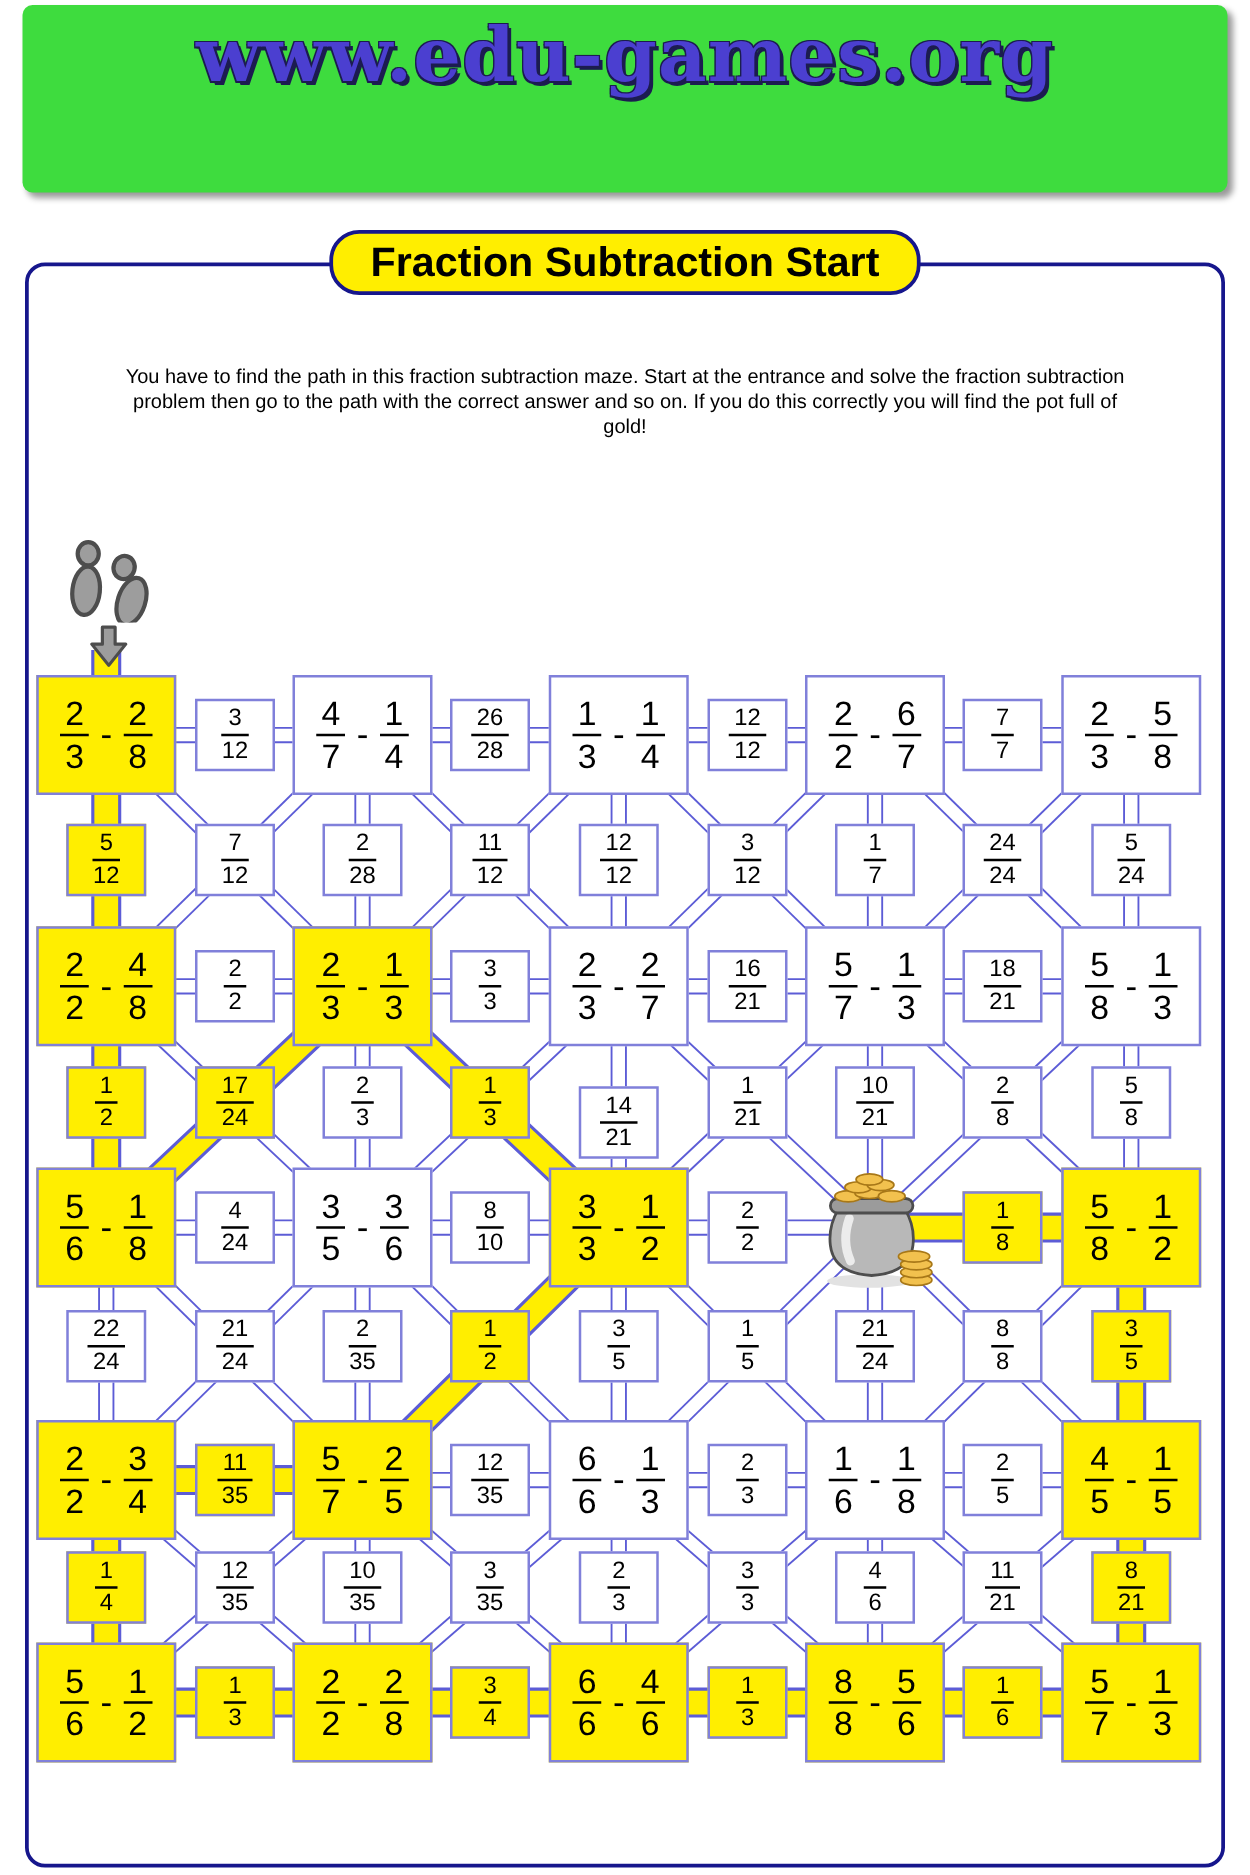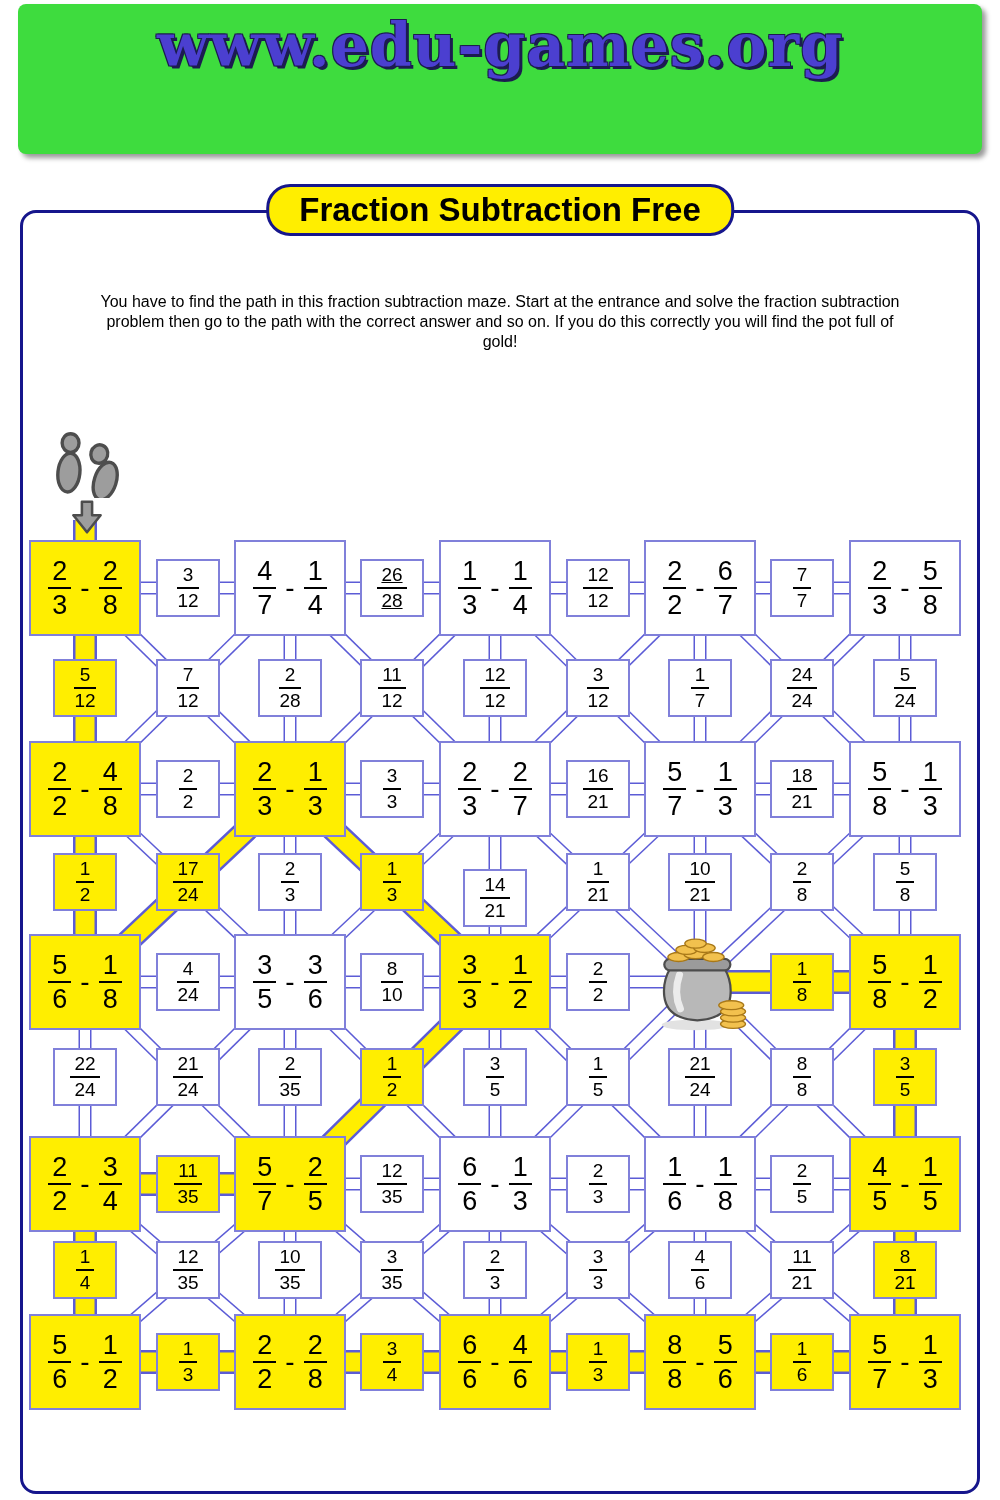--- a/index.html
+++ b/index.html
@@ -46,21 +46,21 @@
 </head>
 <body>
 
 <div id="page">
 
   <div class="banner">
     <div class="site">www.edu-games.org</div>
   </div>
 
   <div class="main-frame"></div>
-  <div class="title-pill">Fraction Subtraction Free</div>
+  <div class="title-pill">Fraction Subtraction Start</div>
   <div class="instructions">You have to find the path in this fraction subtraction maze. Start at the entrance and solve the fraction subtraction problem then go to the path with the correct answer and so on. If you do this correctly you will find the pot full of gold!</div>
 
   <div class="footprints">
     <svg width="76" height="66" viewBox="0 0 90 78">
       <g fill="#9d9d9d" stroke="#4d4d4d" stroke-width="4">
         <ellipse cx="22" cy="13" rx="10" ry="11"></ellipse>
         <ellipse cx="20" cy="48" rx="13" ry="23" transform="rotate(6 20 48)"></ellipse>
         <ellipse cx="56" cy="26" rx="10" ry="11" transform="rotate(16 56 26)"></ellipse>
         <ellipse cx="63" cy="58" rx="13" ry="23" transform="rotate(18 63 58)"></ellipse>
       </g>
@@ -476,21 +476,21 @@
           <span class="num">1</span>
           <span class="den">3</span>
         </span>
       </div>
       <div class="cell answer" style="left: 156px; top: 559px;">
         <span class="frac">
           <span class="num">3</span>
           <span class="den">12</span>
         </span>
       </div>
-      <div class="cell answer" style="left: 360px; top: 559px; text-decoration: underline;">
+      <div class="cell answer" style="left: 360px; top: 559px;">
         <span class="frac">
           <span class="num">26</span>
           <span class="den">28</span>
         </span>
       </div>
       <div class="cell answer" style="left: 566px; top: 559px;">
         <span class="frac">
           <span class="num">12</span>
           <span class="den">12</span>
         </span>

